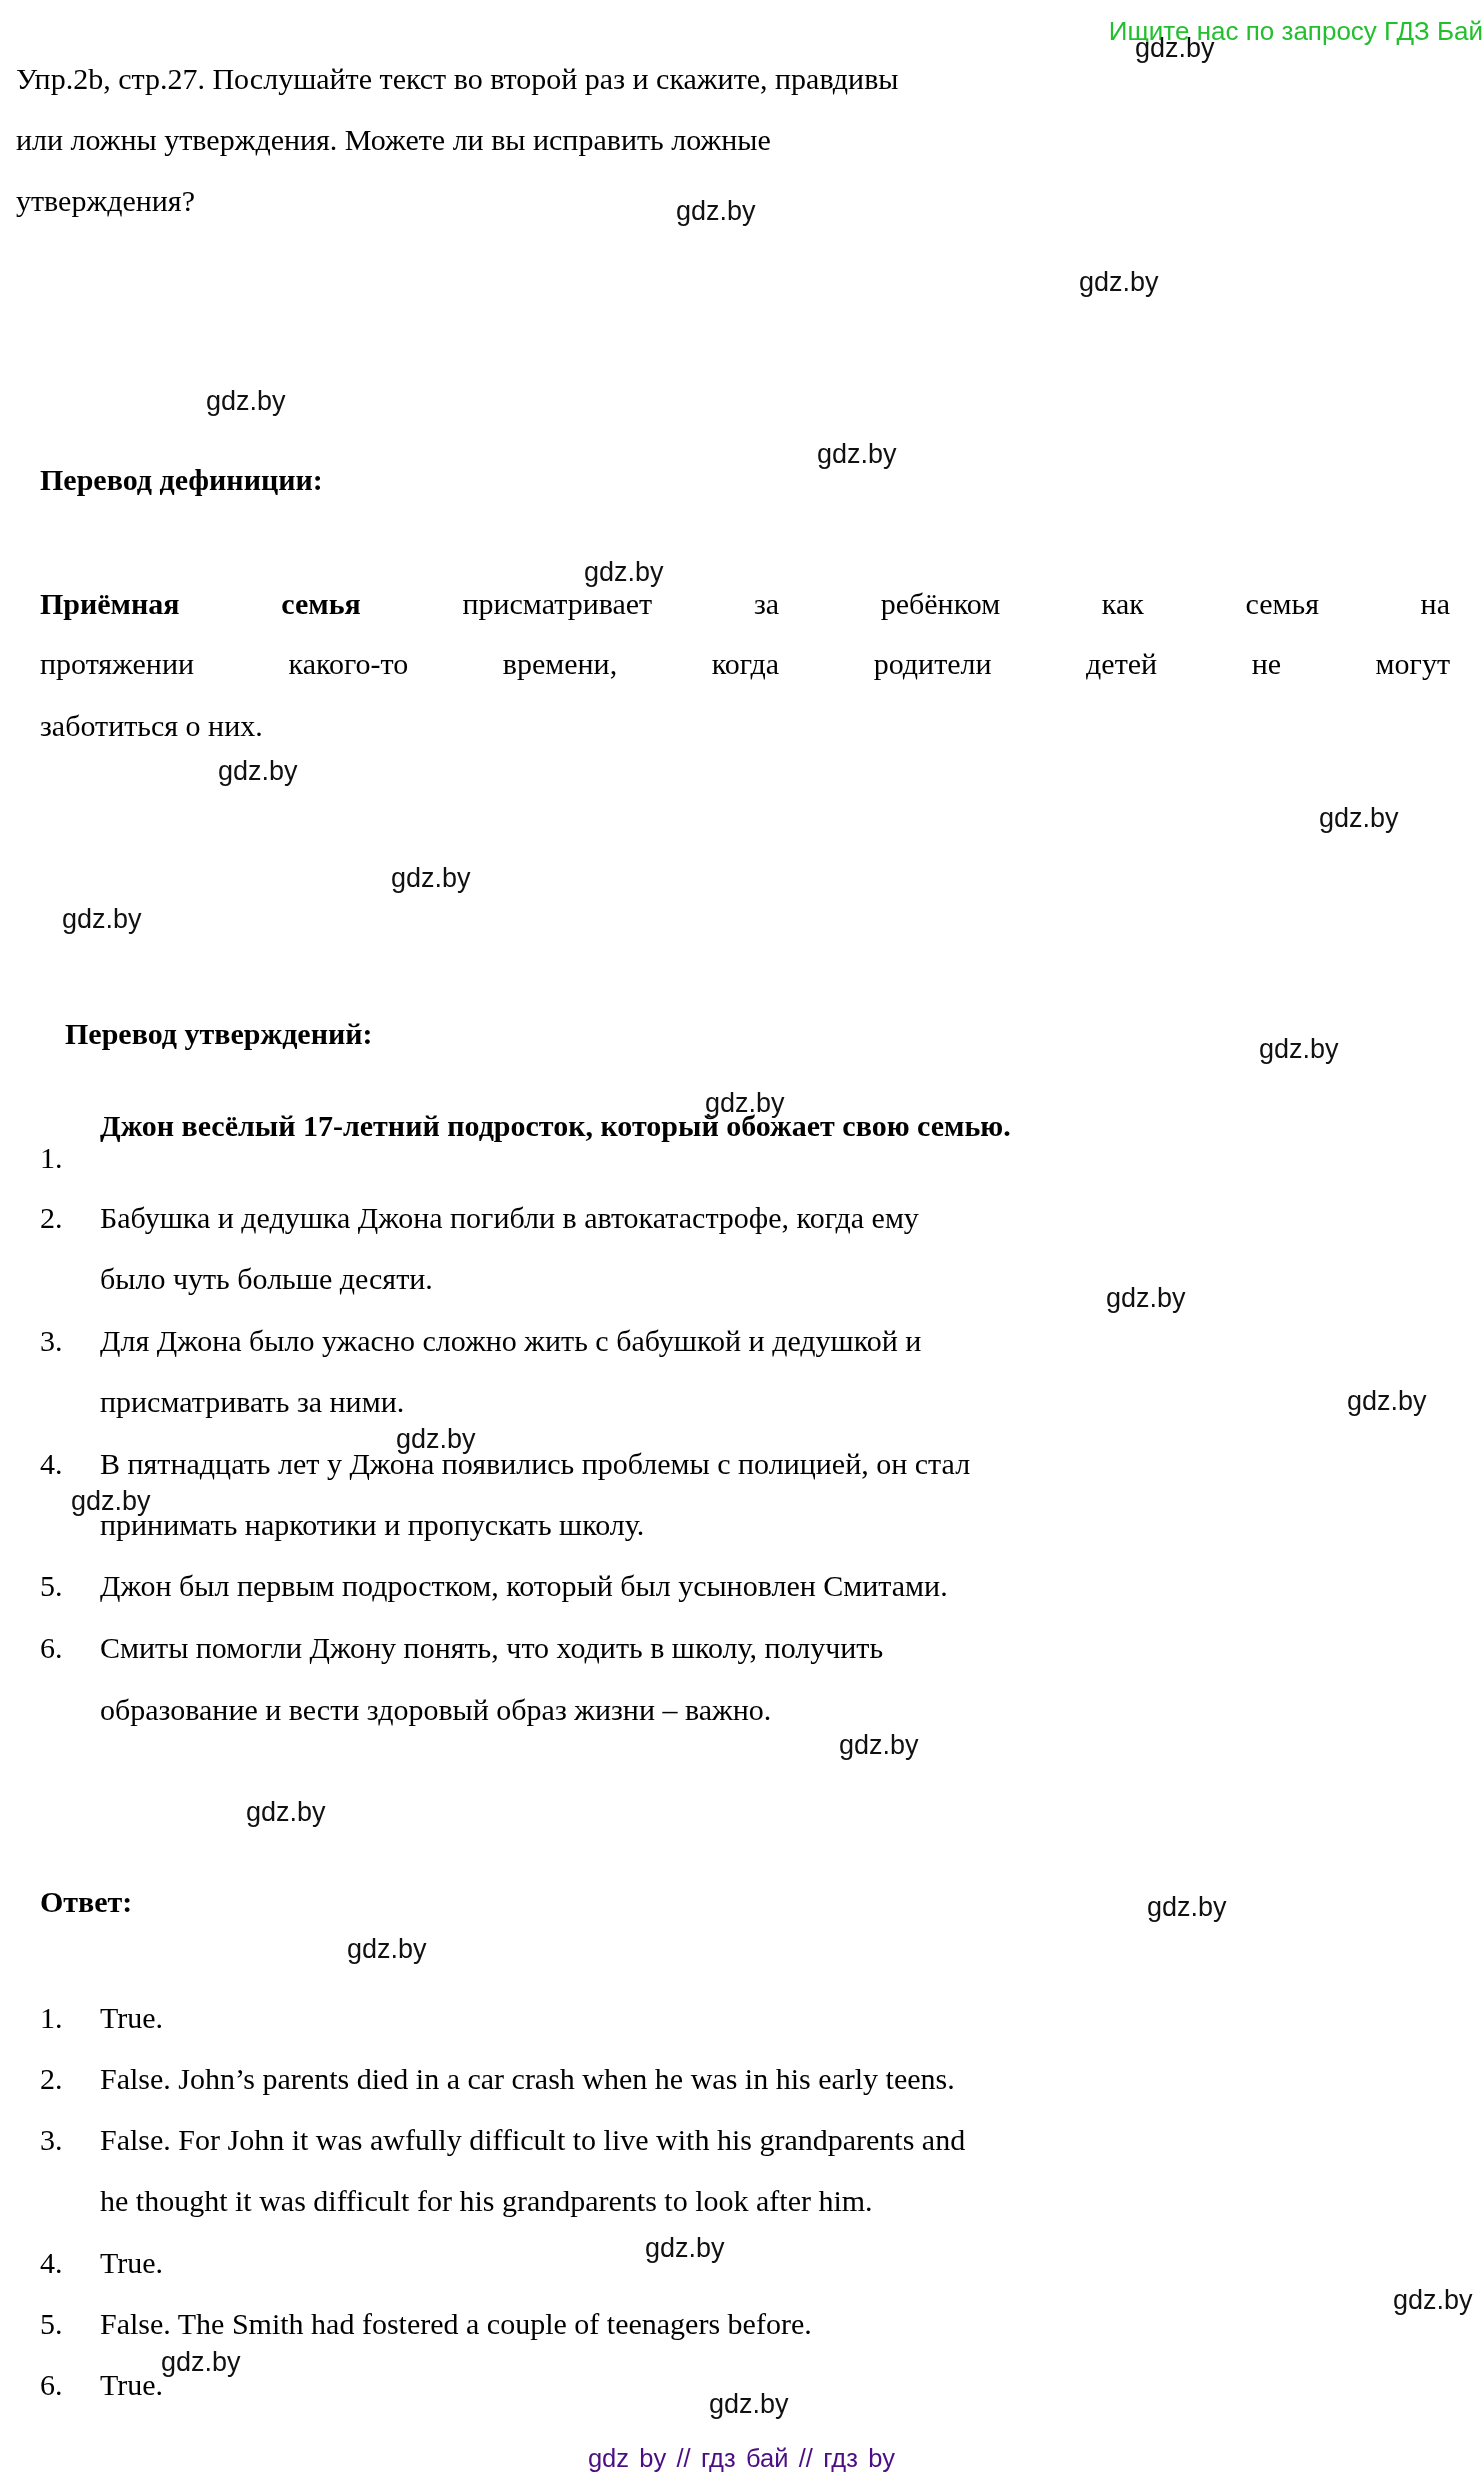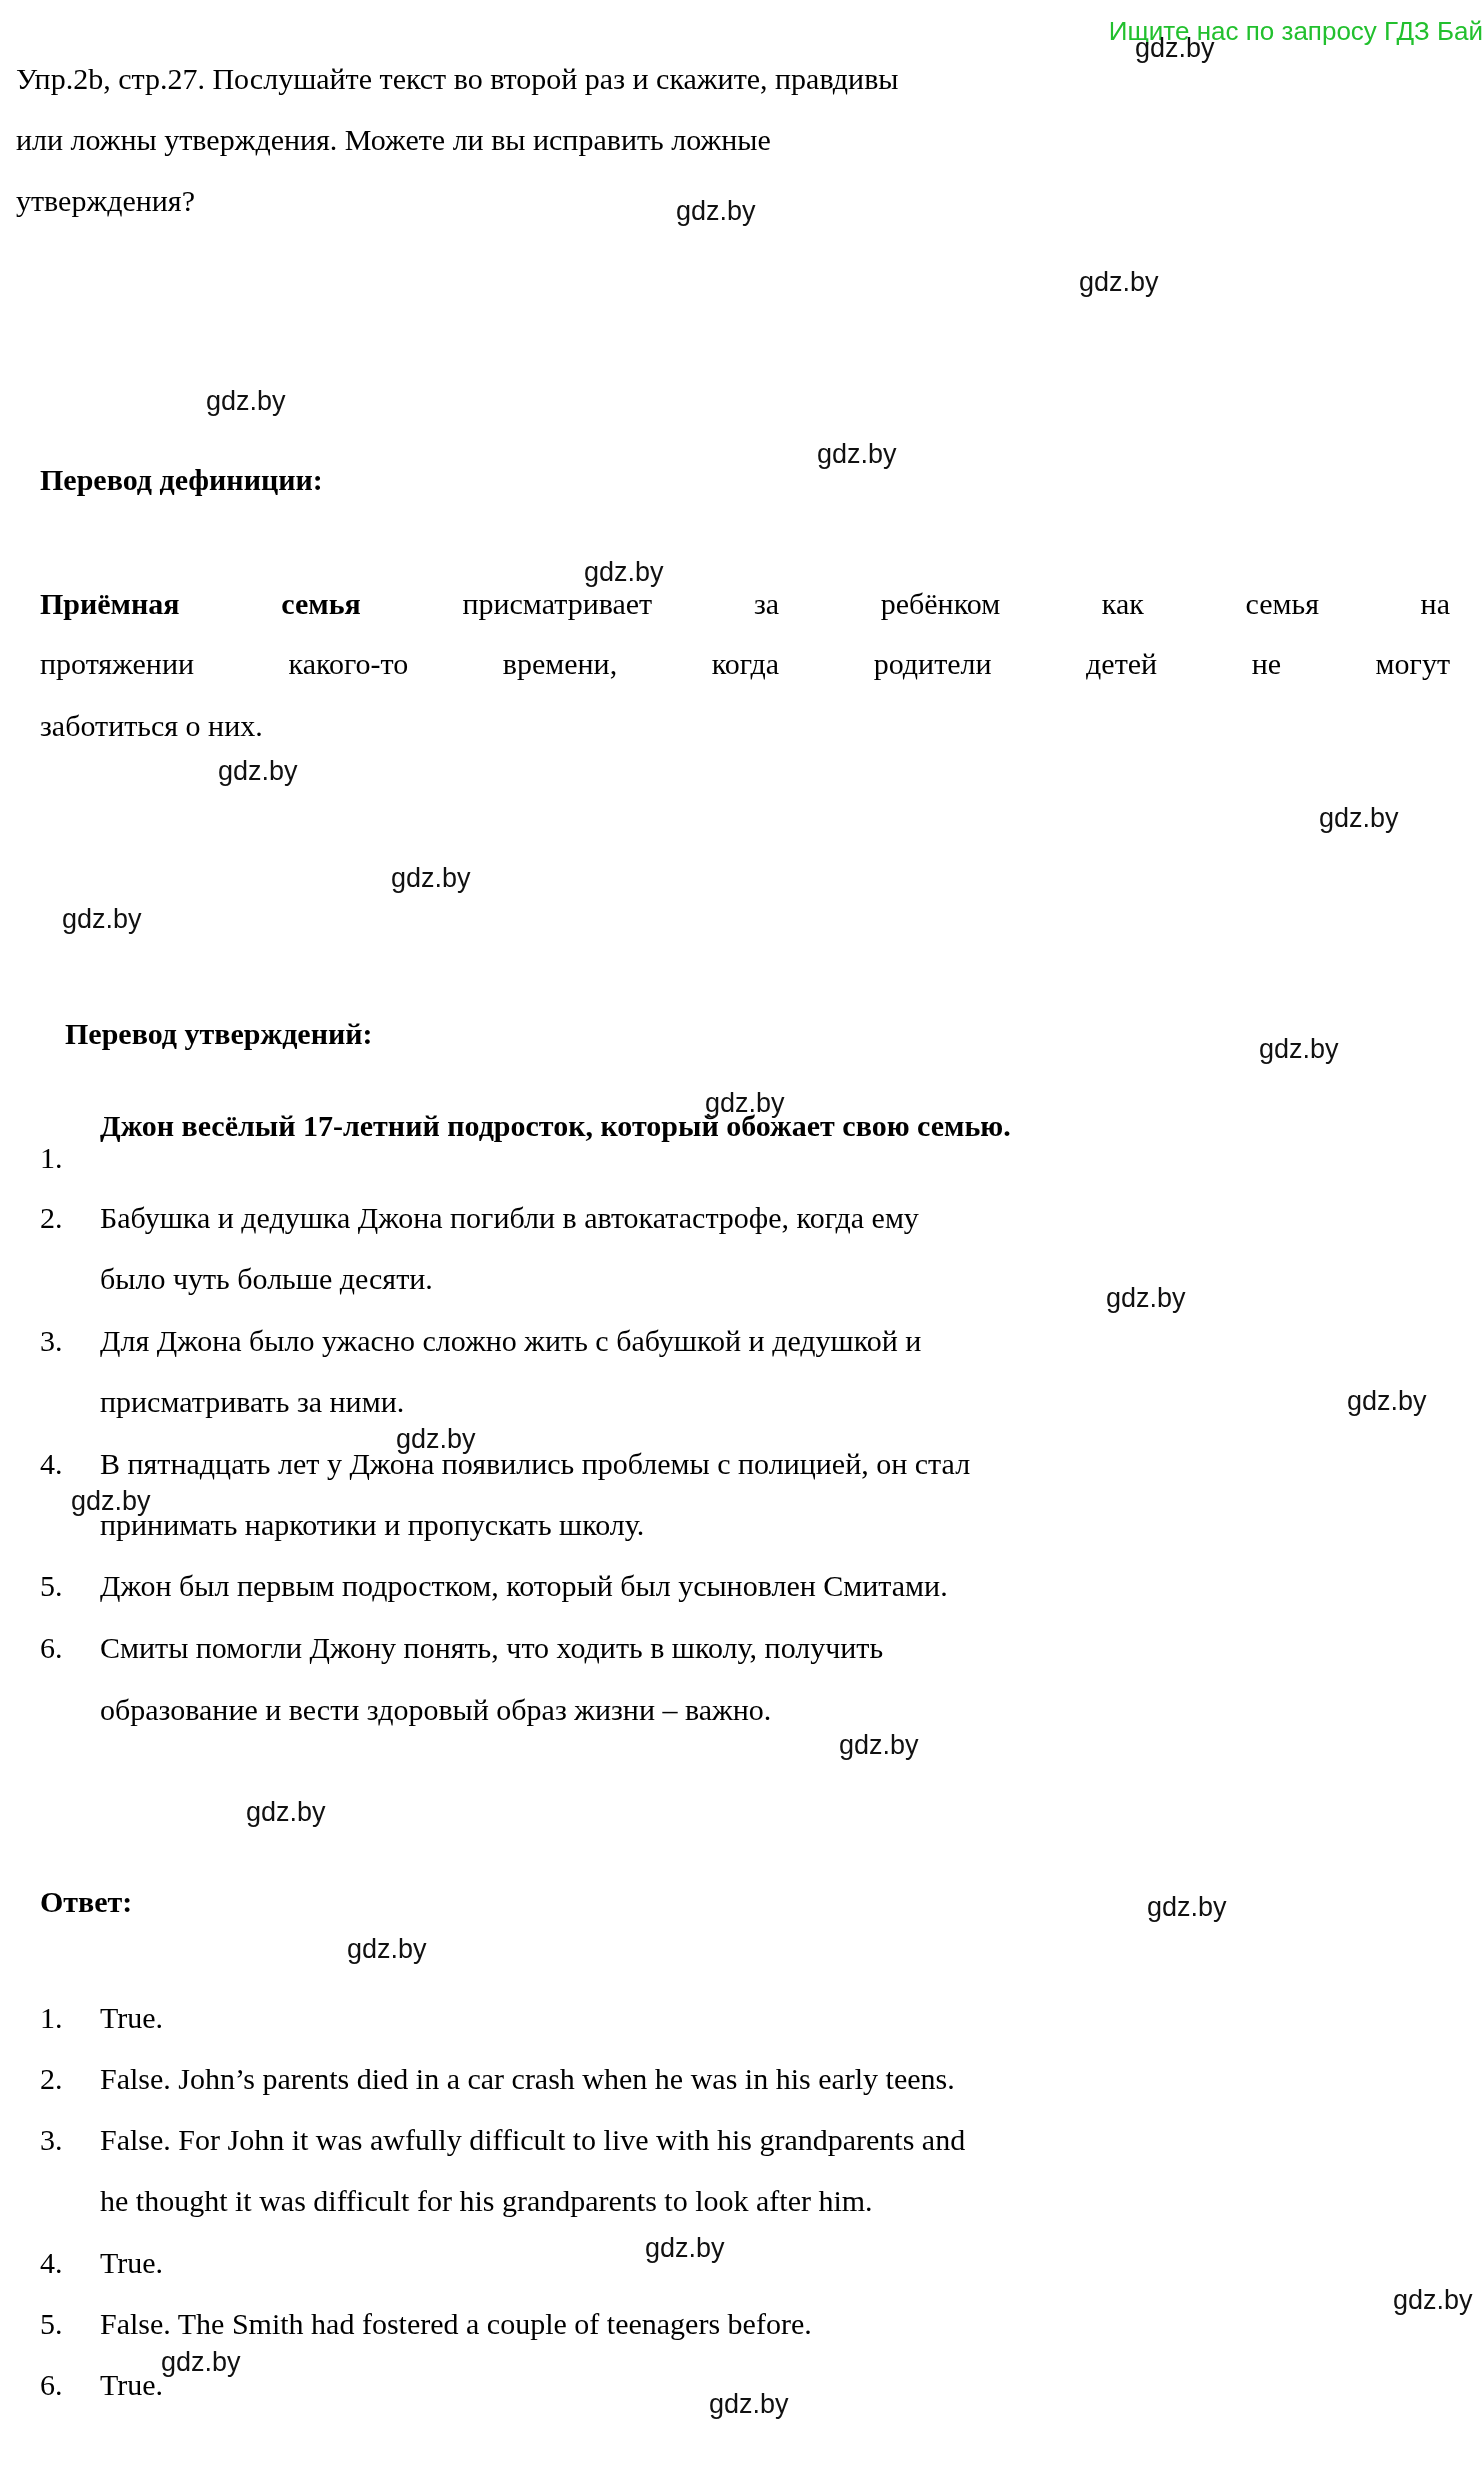--- a/index.html
+++ b/index.html
@@ -149,14 +149,15 @@
   <div class="wm" style="left:71px;   top:1488px;">gdz.by</div>
   <div class="wm" style="left:839px; top:1732px;">gdz.by</div>
   <div class="wm" style="left:246px;  top:1799px;">gdz.by</div>
   <div class="wm" style="left:1147px; top:1894px;">gdz.by</div>
   <div class="wm" style="left:347px;  top:1936px;">gdz.by</div>
   <div class="wm" style="left:645px;  top:2235px;">gdz.by</div>
   <div class="wm" style="left:1393px; top:2287px;">gdz.by</div>
   <div class="wm" style="left:161px;  top:2349px;">gdz.by</div>
   <div class="wm" style="left:709px;  top:2391px;">gdz.by</div>
 
+  <div class="footer">gdz by  //  гдз бай  //  гдз by</div>
 </div>
 
 
 </body></html>

